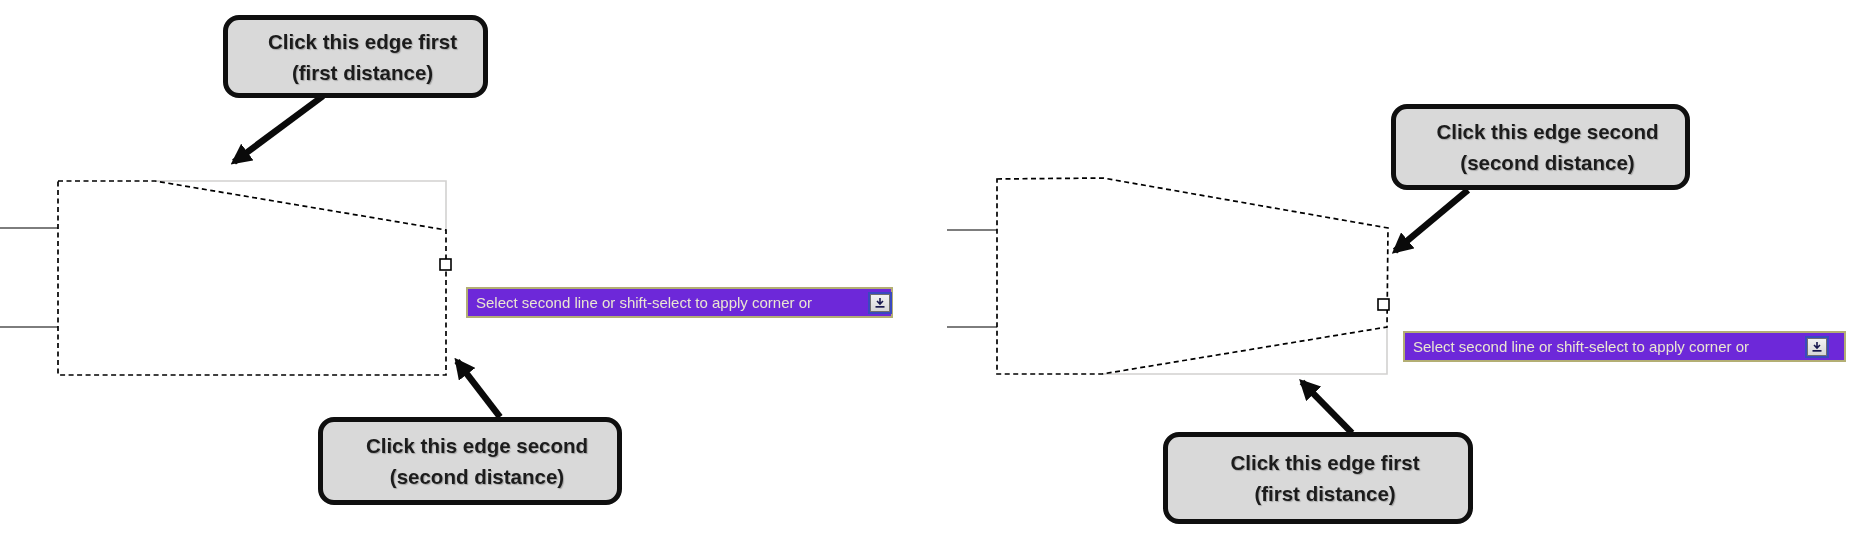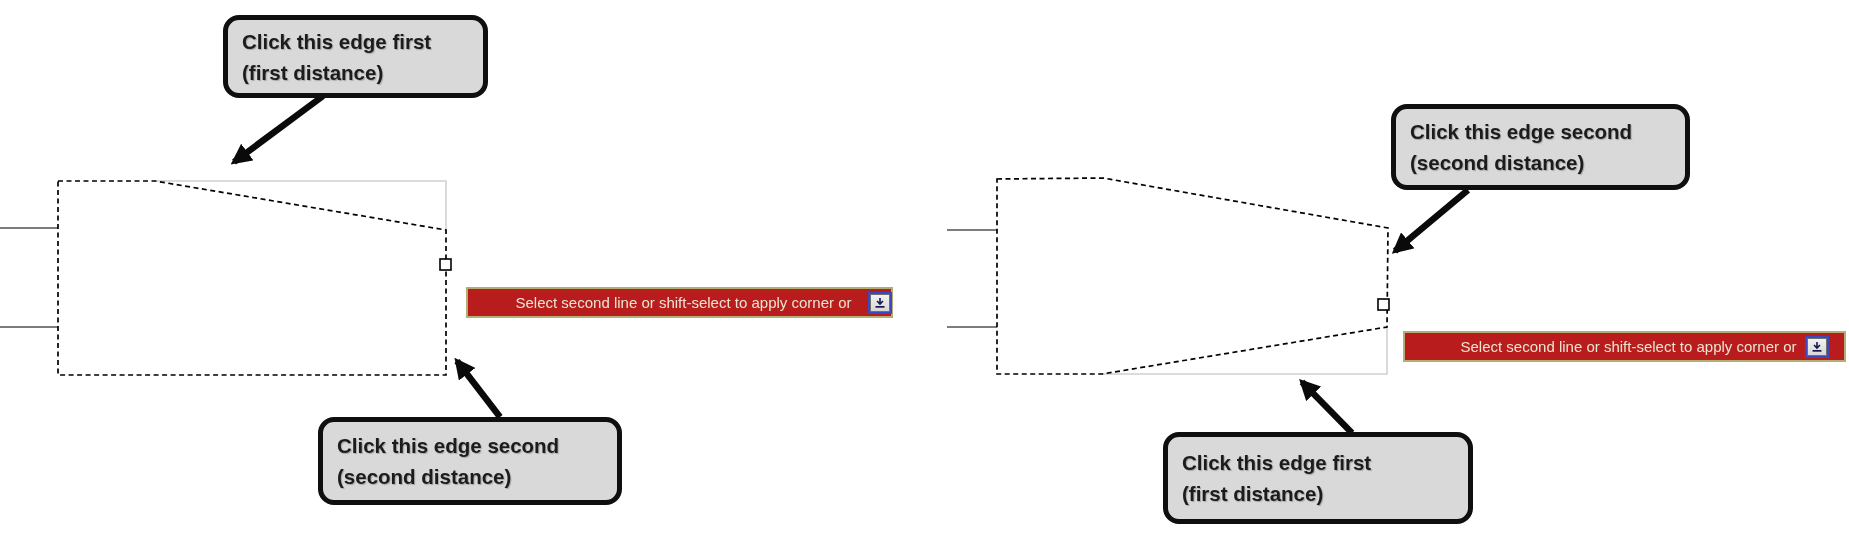--- a/index.html
+++ b/index.html
@@ -19,38 +19,37 @@
     border:5px solid #0f0f0f;
     border-radius:16px;
     box-sizing:border-box;
     display:flex; flex-direction:column; justify-content:center;
     padding-left:14px;
     color:#1c1c1c;
     font-size:20.5px;
     font-weight:bold;
     line-height:31px;
   }
-  .callout-line { white-space:nowrap; text-shadow:1px 1px 1px rgba(70,70,70,0.35); }
+  .callout-line { white-space:nowrap; text-shadow:1px 1px 1px rgba(70,70,70,0.35);text-align:center; }
   .callout.lt { left:223px; top:15px;  width:265px; height:83px; }
   .callout.lb { left:318px; top:417px; width:304px; height:88px; }
   .callout.rt { left:1391px; top:104px; width:299px; height:86px; }
   .callout.rb { left:1163px; top:432px; width:310px; height:92px; }
 
   
   .tooltip {
     position:absolute;
-    background:#b91c1c;
+    background:#6d28d9;
     border:2px solid #b3ae74;
     box-sizing:border-box;
     display:flex; align-items:center;
     padding-left:8px;
     color:#eae5d2;
     font-size:15px;
     white-space:nowrap;
-    justify-content:center;
   }
   .tooltip.l { left:466px;  top:287px; width:427px; height:31px; }
   .tooltip.r { left:1403px; top:331px; width:443px; height:31px; }
   .dyn-btn {
     position:absolute; left:402px; top:50%;
     transform:translateY(-50%);
     width:18px; height:16px;
     background:linear-gradient(#f2f2f2,#d7d7d7);
     border:1px solid #6f6f6f;
     box-shadow:0 0 0 2px #3a49bf;

